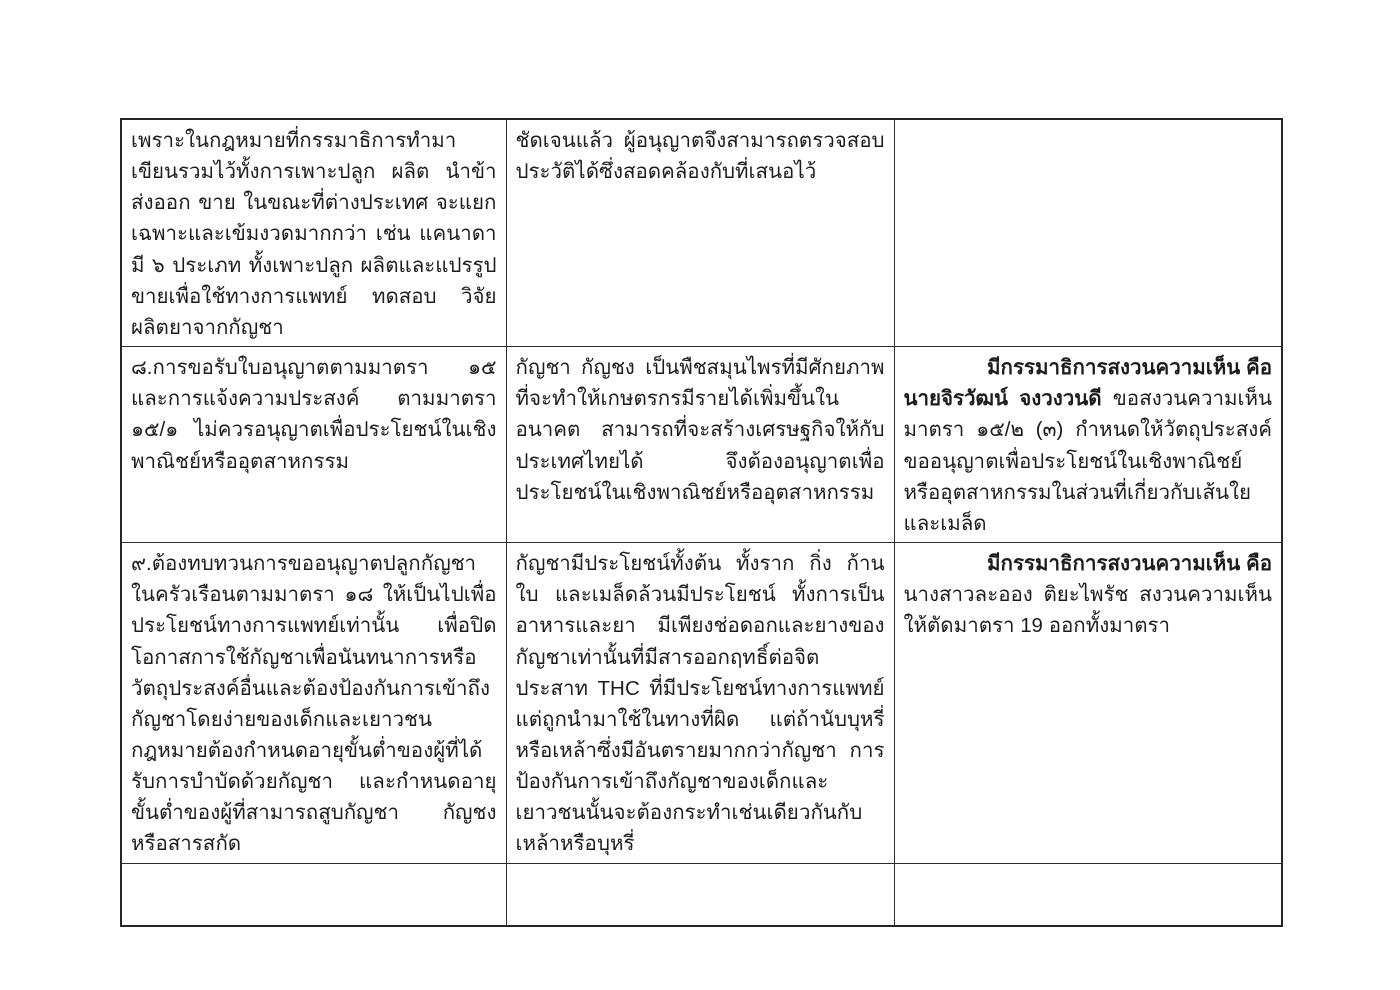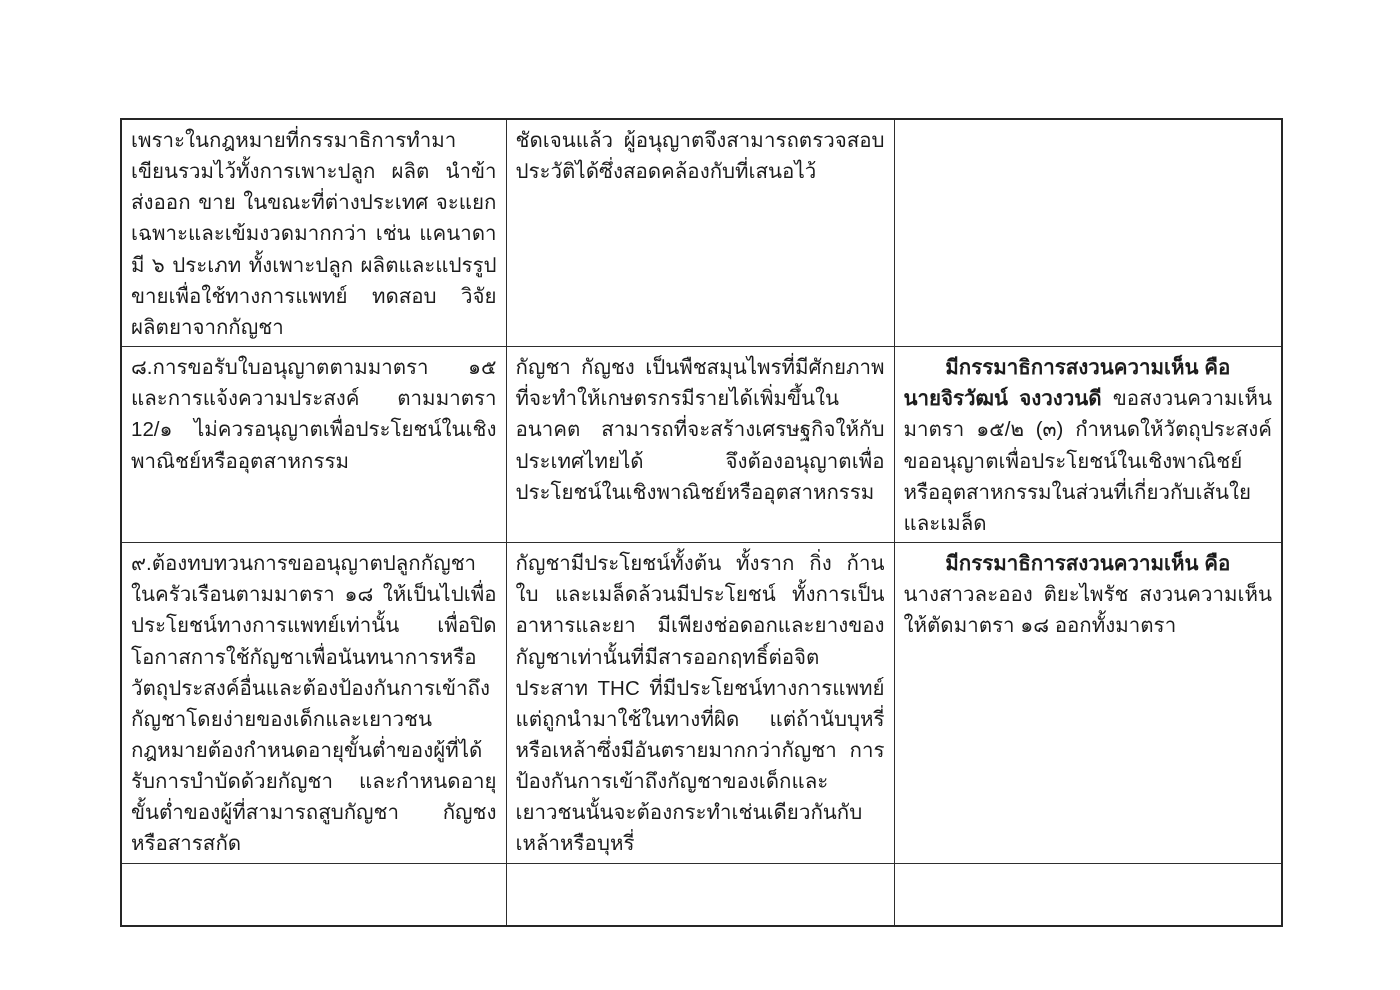--- a/index.html
+++ b/index.html
@@ -49,21 +49,21 @@
     text-align: justify;
     padding: 4px 9px 4px 9px;
     margin-top: 20px;
   }
   tr.r-body1 { height: 178px; }
   tr.r-body2 { height: 152px; }
   tr.r-body3 { height: 245px; }
   tr.r-body4 { height: 63px; }
   .rsv-head {
     font-weight: bold;
-    text-align: center;
+    text-align: right;
   }
   .rsv-body strong {
     font-weight: bold;
   }
   .hdr-line { display: block; }
 </style>
 </head>
 <body>
 
 <div class="page">
@@ -75,34 +75,34 @@
     </colgroup>
     <tbody>
 
     <tr class="r-body1">
       <td>เพราะในกฎหมายที่กรรมาธิการทำมา เขียนรวมไว้ทั้งการเพาะปลูก ผลิต นำข้า ส่งออก ขาย ในขณะที่ต่างประเทศ จะแยกเฉพาะและเข้มงวดมากกว่า เช่น แคนาดา มี ๖ ประเภท ทั้งเพาะปลูก ผลิตและแปรรูปขายเพื่อใช้ทางการแพทย์ ทดสอบ วิจัย ผลิตยาจากกัญชา</td>
       <td>ชัดเจนแล้ว ผู้อนุญาตจึงสามารถตรวจสอบประวัติได้ซึ่งสอดคล้องกับที่เสนอไว้</td>
       <td></td>
     </tr>
 
     <tr class="r-body2">
-      <td>๘.การขอรับใบอนุญาตตามมาตรา ๑๕ และการแจ้งความประสงค์ ตามมาตรา 12/๑ ไม่ควรอนุญาตเพื่อประโยชน์ในเชิงพาณิชย์หรืออุตสาหกรรม</td>
+      <td>๘.การขอรับใบอนุญาตตามมาตรา ๑๕ และการแจ้งความประสงค์ ตามมาตรา ๑๕/๑ ไม่ควรอนุญาตเพื่อประโยชน์ในเชิงพาณิชย์หรืออุตสาหกรรม</td>
       <td>กัญชา กัญชง เป็นพืชสมุนไพรที่มีศักยภาพที่จะทำให้เกษตรกรมีรายได้เพิ่มขึ้นในอนาคต สามารถที่จะสร้างเศรษฐกิจให้กับประเทศไทยได้ จึงต้องอนุญาตเพื่อประโยชน์ในเชิงพาณิชย์หรืออุตสาหกรรม</td>
       <td>
         <div class="rsv-head">มีกรรมาธิการสงวนความเห็น คือ</div>
         <div class="rsv-body"><strong>นายจิรวัฒน์ จงวงวนดี</strong> <span>ขอสงวนความเห็นมาตรา ๑๕/๒ (๓) กำหนดให้วัตถุประสงค์ขออนุญาตเพื่อประโยชน์ในเชิงพาณิชย์หรืออุตสาหกรรมในส่วนที่เกี่ยวกับเส้นใยและเมล็ด</span></div>
       </td>
     </tr>
 
     <tr class="r-body3">
       <td>๙.ต้องทบทวนการขออนุญาตปลูกกัญชาในครัวเรือนตามมาตรา ๑๘ ให้เป็นไปเพื่อประโยชน์ทางการแพทย์เท่านั้น เพื่อปิดโอกาสการใช้กัญชาเพื่อนันทนาการหรือวัตถุประสงค์อื่นและต้องป้องกันการเข้าถึงกัญชาโดยง่ายของเด็กและเยาวชน กฎหมายต้องกำหนดอายุขั้นต่ำของผู้ที่ได้รับการบำบัดด้วยกัญชา และกำหนดอายุขั้นต่ำของผู้ที่สามารถสูบกัญชา กัญชง หรือสารสกัด</td>
       <td>กัญชามีประโยชน์ทั้งต้น ทั้งราก กิ่ง ก้าน ใบ และเมล็ดล้วนมีประโยชน์ ทั้งการเป็นอาหารและยา มีเพียงช่อดอกและยางของกัญชาเท่านั้นที่มีสารออกฤทธิ์ต่อจิตประสาท THC ที่มีประโยชน์ทางการแพทย์ แต่ถูกนำมาใช้ในทางที่ผิด แต่ถ้านับบุหรี่หรือเหล้าซึ่งมีอันตรายมากกว่ากัญชา การป้องกันการเข้าถึงกัญชาของเด็กและเยาวชนนั้นจะต้องกระทำเช่นเดียวกันกับเหล้าหรือบุหรี่</td>
       <td>
         <div class="rsv-head">มีกรรมาธิการสงวนความเห็น คือ</div>
-        <div class="rsv-body"><strong></strong> <span>นางสาวละออง ติยะไพรัช สงวนความเห็นให้ตัดมาตรา ๑๘ ออกทั้งมาตรา</span></div>
+        <div class="rsv-body"><strong></strong> <span>นางสาวละออง ติยะไพรัช สงวนความเห็นให้ตัดมาตรา 19 ออกทั้งมาตรา</span></div>
       </td>
     </tr>
 
     <tr class="r-body4">
       <td></td>
       <td></td>
       <td></td>
     </tr>
   </tbody>
     </table>

